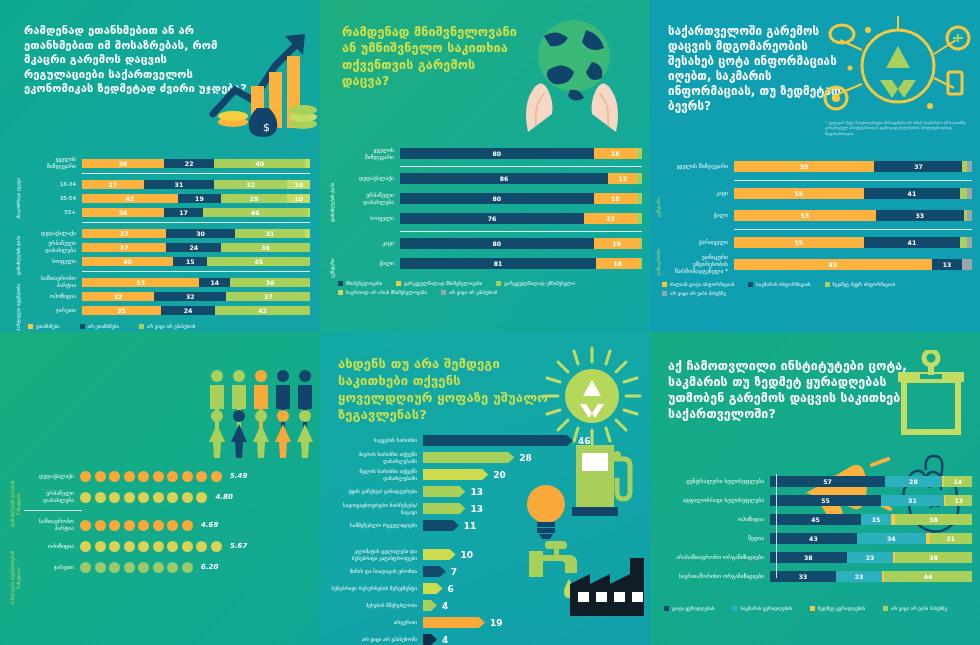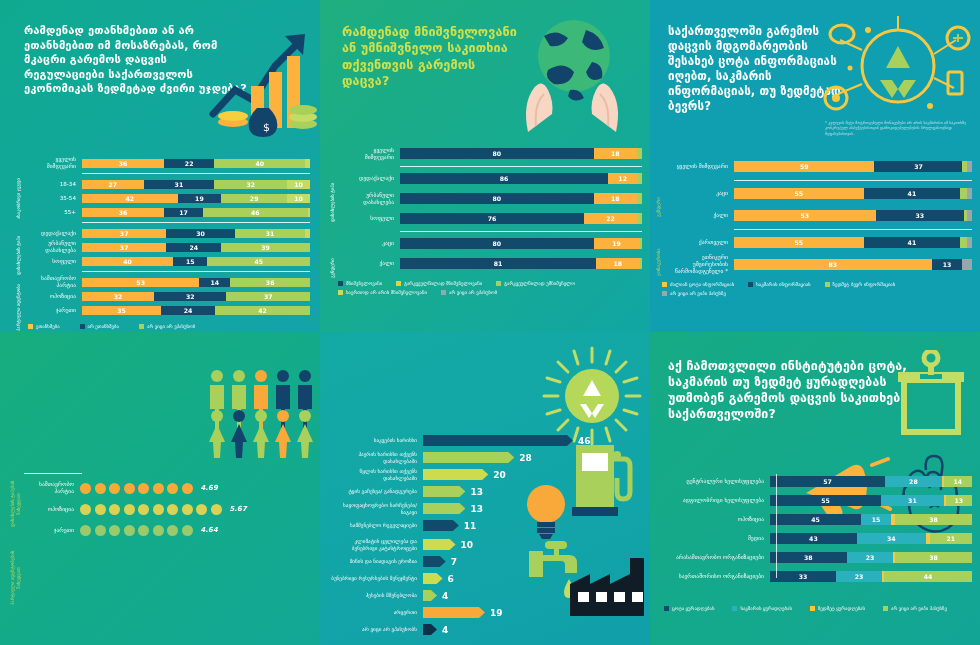--- a/index.html
+++ b/index.html
@@ -429,20 +429,51 @@
       <g fill="#a8d05a">
         <circle cx="100" cy="48" r="6"></circle>
           <path d="M100 56 l8 18 h-4 l-1 16 h-6 l-1 -16 h-4 z"></path>
       </g>
     </svg>
 
     <div class="chart" style="top:136px; left:10px; right:8px;">
       <div class="grouplab lime" style="left:0px; top:2px; height:68px;">დასახლების ტიპების მიხედვით</div>
       <div class="grouplab lime" style="left:0px; top:76px; height:68px;">პარტიული იდენტობების მიხედვით</div>
       <div id="p4rows" style="margin-left:14px;">
+          <div class="brow" style="margin-bottom: 5px; height: 16px;">
+            <div class="cat" style="flex: 0 0 56px;">დედაქალაქი</div>
+            <div class="dotrow">
+              <span class="dot" style="background: rgb(249, 169, 58);"></span>
+              <span class="dot" style="background: rgb(249, 169, 58);"></span>
+              <span class="dot" style="background: rgb(249, 169, 58);"></span>
+              <span class="dot" style="background: rgb(249, 169, 58);"></span>
+              <span class="dot" style="background: rgb(249, 169, 58);"></span>
+              <span class="dot" style="background: rgb(249, 169, 58);"></span>
+              <span class="dot" style="background: rgb(249, 169, 58);"></span>
+              <span class="dot" style="background: rgb(249, 169, 58);"></span>
+              <span class="dot" style="background: rgb(249, 169, 58);"></span>
+              <span class="dot" style="background: rgb(249, 169, 58);"></span>
+              <span class="dval">5.49</span>
+            </div>
+          </div>
+          <div class="brow" style="margin-bottom: 5px; height: 16px;">
+            <div class="cat" style="flex: 0 0 56px;">ურბანული დასახლება</div>
+            <div class="dotrow">
+              <span class="dot" style="background: rgb(217, 210, 85);"></span>
+              <span class="dot" style="background: rgb(217, 210, 85);"></span>
+              <span class="dot" style="background: rgb(217, 210, 85);"></span>
+              <span class="dot" style="background: rgb(217, 210, 85);"></span>
+              <span class="dot" style="background: rgb(217, 210, 85);"></span>
+              <span class="dot" style="background: rgb(217, 210, 85);"></span>
+              <span class="dot" style="background: rgb(217, 210, 85);"></span>
+              <span class="dot" style="background: rgb(217, 210, 85);"></span>
+              <span class="dot" style="background: rgb(217, 210, 85);"></span>
+              <span class="dval">4.80</span>
+            </div>
+          </div>
           <div class="divline" style="margin: 5px 0px 6px; width: 58px;"></div>
           <div class="brow" style="margin-bottom: 5px; height: 16px;">
             <div class="cat" style="flex: 0 0 56px;">სამთავრობო პარტია</div>
             <div class="dotrow">
               <span class="dot" style="background: rgb(249, 169, 58);"></span>
               <span class="dot" style="background: rgb(249, 169, 58);"></span>
               <span class="dot" style="background: rgb(249, 169, 58);"></span>
               <span class="dot" style="background: rgb(249, 169, 58);"></span>
               <span class="dot" style="background: rgb(249, 169, 58);"></span>
               <span class="dot" style="background: rgb(249, 169, 58);"></span>
@@ -471,28 +502,29 @@
             <div class="cat" style="flex: 0 0 56px;">ჯარეთი</div>
             <div class="dotrow">
               <span class="dot" style="background: rgb(156, 201, 106);"></span>
               <span class="dot" style="background: rgb(156, 201, 106);"></span>
               <span class="dot" style="background: rgb(156, 201, 106);"></span>
               <span class="dot" style="background: rgb(156, 201, 106);"></span>
               <span class="dot" style="background: rgb(156, 201, 106);"></span>
               <span class="dot" style="background: rgb(156, 201, 106);"></span>
               <span class="dot" style="background: rgb(156, 201, 106);"></span>
               <span class="dot" style="background: rgb(156, 201, 106);"></span>
-              <span class="dval">4.64</span>
+              <span class="dval">6.20</span>
             </div>
           </div>
         </div>
     </div>
   </div>
 
   <div class="panel p5">
+    <div class="q-title lime2" style="font-size:13px; width:215px; padding-left:4px; padding-top:8px;">ახდენს თუ არა შემდეგი საკითხები თქვენს ყოველდღიურ ყოფაზე უშუალო ზეგავლენას?</div>
 
     <svg class="art" style="left:222px; top:14px;" width="100" height="100" viewBox="0 0 100 100">
       <g stroke="#c3dc63" stroke-width="3" stroke-linecap="round">
         <line x1="50" y1="2" x2="50" y2="16"></line>
           <line x1="50" y1="84" x2="50" y2="98"></line>
         <line x1="2" y1="50" x2="16" y2="50"></line>
           <line x1="84" y1="50" x2="98" y2="50"></line>
         <line x1="16" y1="16" x2="26" y2="26"></line>
           <line x1="74" y1="74" x2="84" y2="84"></line>
         <line x1="84" y1="16" x2="74" y2="26"></line>
@@ -563,21 +595,21 @@
           <div class="abrow" style="margin-bottom: 4px;">
             <div class="albl">ტყის გაჩეხვა/ განადგურება</div>
             <div class="abar" style="width: 42.3913px; background: rgb(168, 208, 90);"></div>
             <span class="aval">13</span>
           </div>
           <div class="abrow" style="margin-bottom: 4px;">
             <div class="albl">საყოფაცხოვრებო ნარჩენები/ ნაგავი</div>
             <div class="abar" style="width: 42.3913px; background: rgb(168, 208, 90);"></div>
             <span class="aval">13</span>
           </div>
-          <div class="abrow" style="margin-bottom: 6px;">
+          <div class="abrow" style="margin-bottom: 16px;">
             <div class="albl">სამშენებლო რეგულაციები</div>
             <div class="abar" style="width: 35.8696px; background: rgb(18, 74, 107);"></div>
             <span class="aval">11</span>
           </div>
           <div class="abrow" style="margin-bottom: 4px;">
             <div class="albl">კლიმატის ცვლილება და ბუნებრივი კატასტროფები</div>
             <div class="abar" style="width: 32.6087px; background: rgb(205, 220, 79);"></div>
             <span class="aval">10</span>
           </div>
           <div class="abrow" style="margin-bottom: 4px;">

